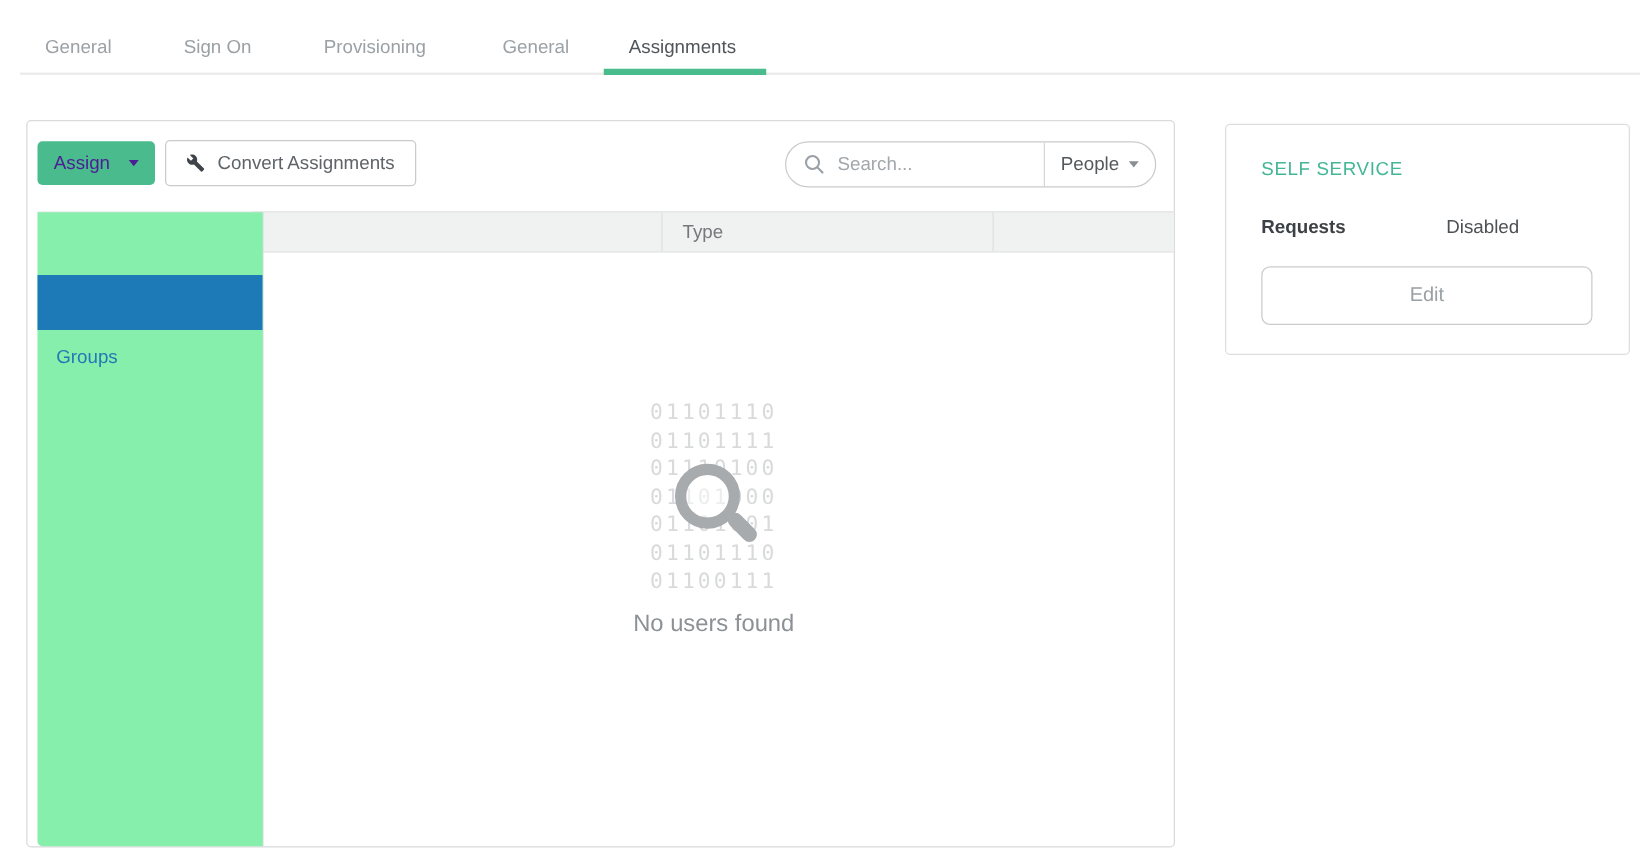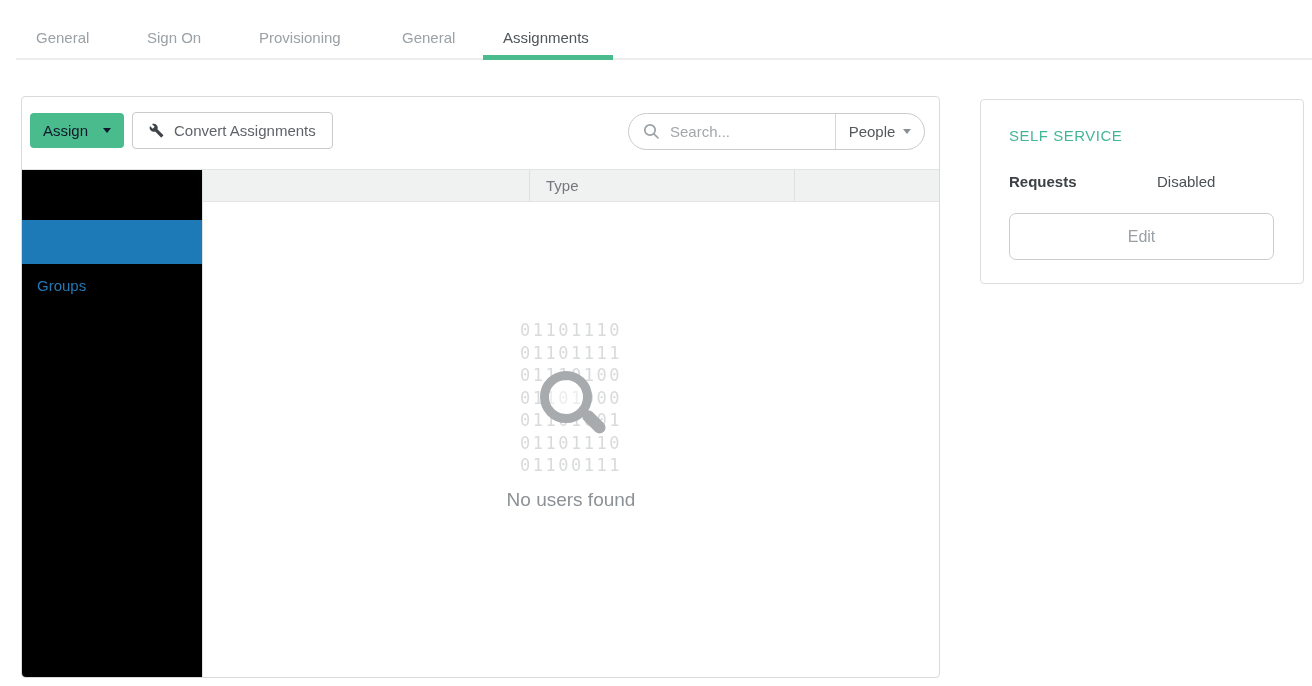--- a/index.html
+++ b/index.html
@@ -10,21 +10,21 @@
   }
   
   .tabbar-line{position:absolute;left:16px;right:0;top:58px;height:2px;background:#ececec;}
   .tab{position:absolute;top:29px;font-size:15px;color:#9ba1a5;white-space:nowrap;cursor:pointer;}
   .tab.active{color:#50555a;}
   .tab-underline{position:absolute;left:483px;top:55px;width:130px;height:5px;background:#4abb8d;z-index:2;}
   
   .main-panel{position:absolute;left:21px;top:96px;width:919px;height:582px;
     border:1px solid #d9dadb;border-radius:4px;background:#fff;box-sizing:border-box;}
   .assign-btn{position:absolute;left:8px;top:16px;height:35px;padding:0 13px;
-    background:#4abb8d;color:#0f172a;font-size:15px;border:none;border-radius:4px;
+    background:#4abb8d;color:#4c1d95;font-size:15px;border:none;border-radius:4px;
     display:flex;align-items:center;gap:15px;cursor:pointer;}
   .caret{width:0;height:0;border-left:4px solid transparent;border-right:4px solid transparent;
     border-top:5px solid currentColor;display:inline-block;}
   .convert-btn{position:absolute;left:110px;top:15px;height:37px;padding:12px 16px;
     background:#fff;border:1px solid #c9cbcc;border-radius:4px;color:#5e6469;font-size:15px;
     display:flex;align-items:center;gap:10px;cursor:pointer;}
   .search-pill{position:absolute;left:606px;top:16px;width:297px;height:37px;
     border:1px solid #c9cbcc;border-radius:19px;background:#fff;display:flex;box-sizing:border-box;}
   .search-section{width:206px;display:flex;align-items:center;gap:8px;padding-left:14px;box-sizing:border-box;}
   .search-input{border:none;outline:none;background:transparent;flex:1;min-width:0;
@@ -38,21 +38,21 @@
     border:1px solid #cfd1d2;border-radius:2px;box-shadow:0 2px 6px rgba(0,0,0,0.12);z-index:20;}
   .assign-menu-item{height:50px;display:flex;align-items:center;padding-left:17px;
     font-size:15px;color:#54585a;cursor:pointer;background:#fff;}
   .assign-menu-item:first-child{border-bottom:1px solid #e8e8e8;}
   
   .table-header{position:absolute;left:180px;top:72px;right:0;height:33px;background:#f0f1f1;
     border-top:1px solid #e3e4e4;border-bottom:1px solid #e3e4e4;box-sizing:border-box;}
   .col-divider{position:absolute;top:0;bottom:0;width:1px;background:#dfe0e0;}
   .type-label{position:absolute;left:344px;top:0;line-height:31px;font-size:15px;color:#75797d;}
   
-  .sidebar{position:absolute;left:0;top:72px;width:181px;bottom:0;background:#000000;
+  .sidebar{position:absolute;left:8px;top:72px;width:181px;bottom:0;background:#86efac;
     border-top:1px solid #e3e4e4;border-right:1px solid #e0e1e1;box-sizing:border-box;
     border-bottom-left-radius:4px;}
   .sidebar-item{position:absolute;left:0;right:0;height:44px;line-height:44px;
     padding-left:15px;font-size:15px;cursor:pointer;box-sizing:border-box;}
   .sidebar-item.selected{top:50px;background:#1d7ab7;color:#fff;}
   .sidebar-item.plain{top:94px;color:#2478b5;}
   
   .binary{position:absolute;left:181px;right:0;top:222px;text-align:center;
     font-family:"DejaVu Sans Mono",monospace;font-size:17px;line-height:22.5px;
     letter-spacing:2.5px;color:#d8dadb;z-index:1;}

